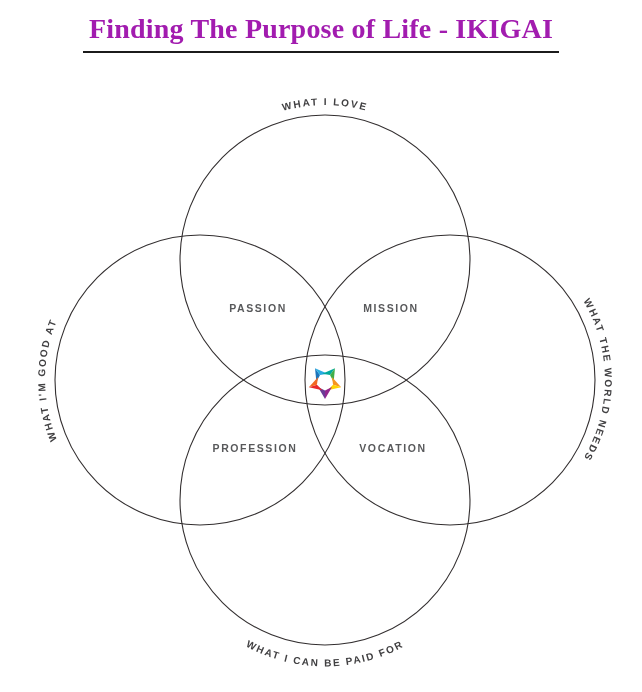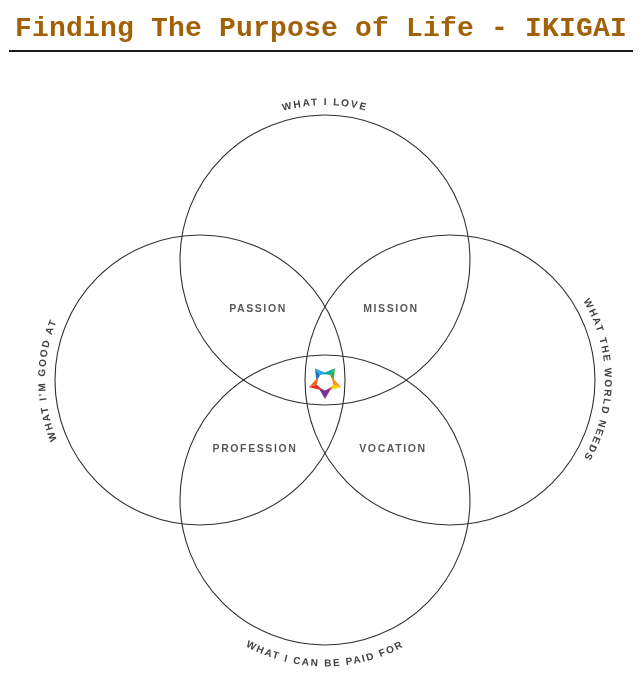--- a/index.html
+++ b/index.html
@@ -27,21 +27,21 @@
   .zone-label{
     font-family:"Liberation Sans", sans-serif;
     font-size:10.5px;font-weight:bold;letter-spacing:1.6px;
     text-anchor:middle;
   }
 </style>
 </head>
 <body>
 
 <div class="title-wrap">
-  <h1 class="page-title" style="color: #a16207; border-bottom-color: rgb(27, 27, 27); font-family: Liberation Mono, monospace;">Finding The Purpose of Life - IKIGAI</h1>
+  <h1 class="page-title" style="color: #a21caf; border-bottom-color: rgb(27, 27, 27);">Finding The Purpose of Life - IKIGAI</h1>
 </div>
 
 <svg class="diagram" width="642" height="692" viewBox="0 0 642 692">
 
   <defs>
     <path id="arc-top" d="M 206.3 160.4 A 155 155 0 0 1 443.7 160.4"></path>
     <path id="arc-left" d="M 100.4 498.7 A 155 155 0 0 1 100.4 261.3"></path>
     <path id="arc-right" d="M 549.6 261.3 A 155 155 0 0 1 549.6 498.7"></path>
     <path id="arc-bottom" d="M 217.7 627.3 A 167 167 0 0 0 432.3 627.3"></path>
   </defs>

